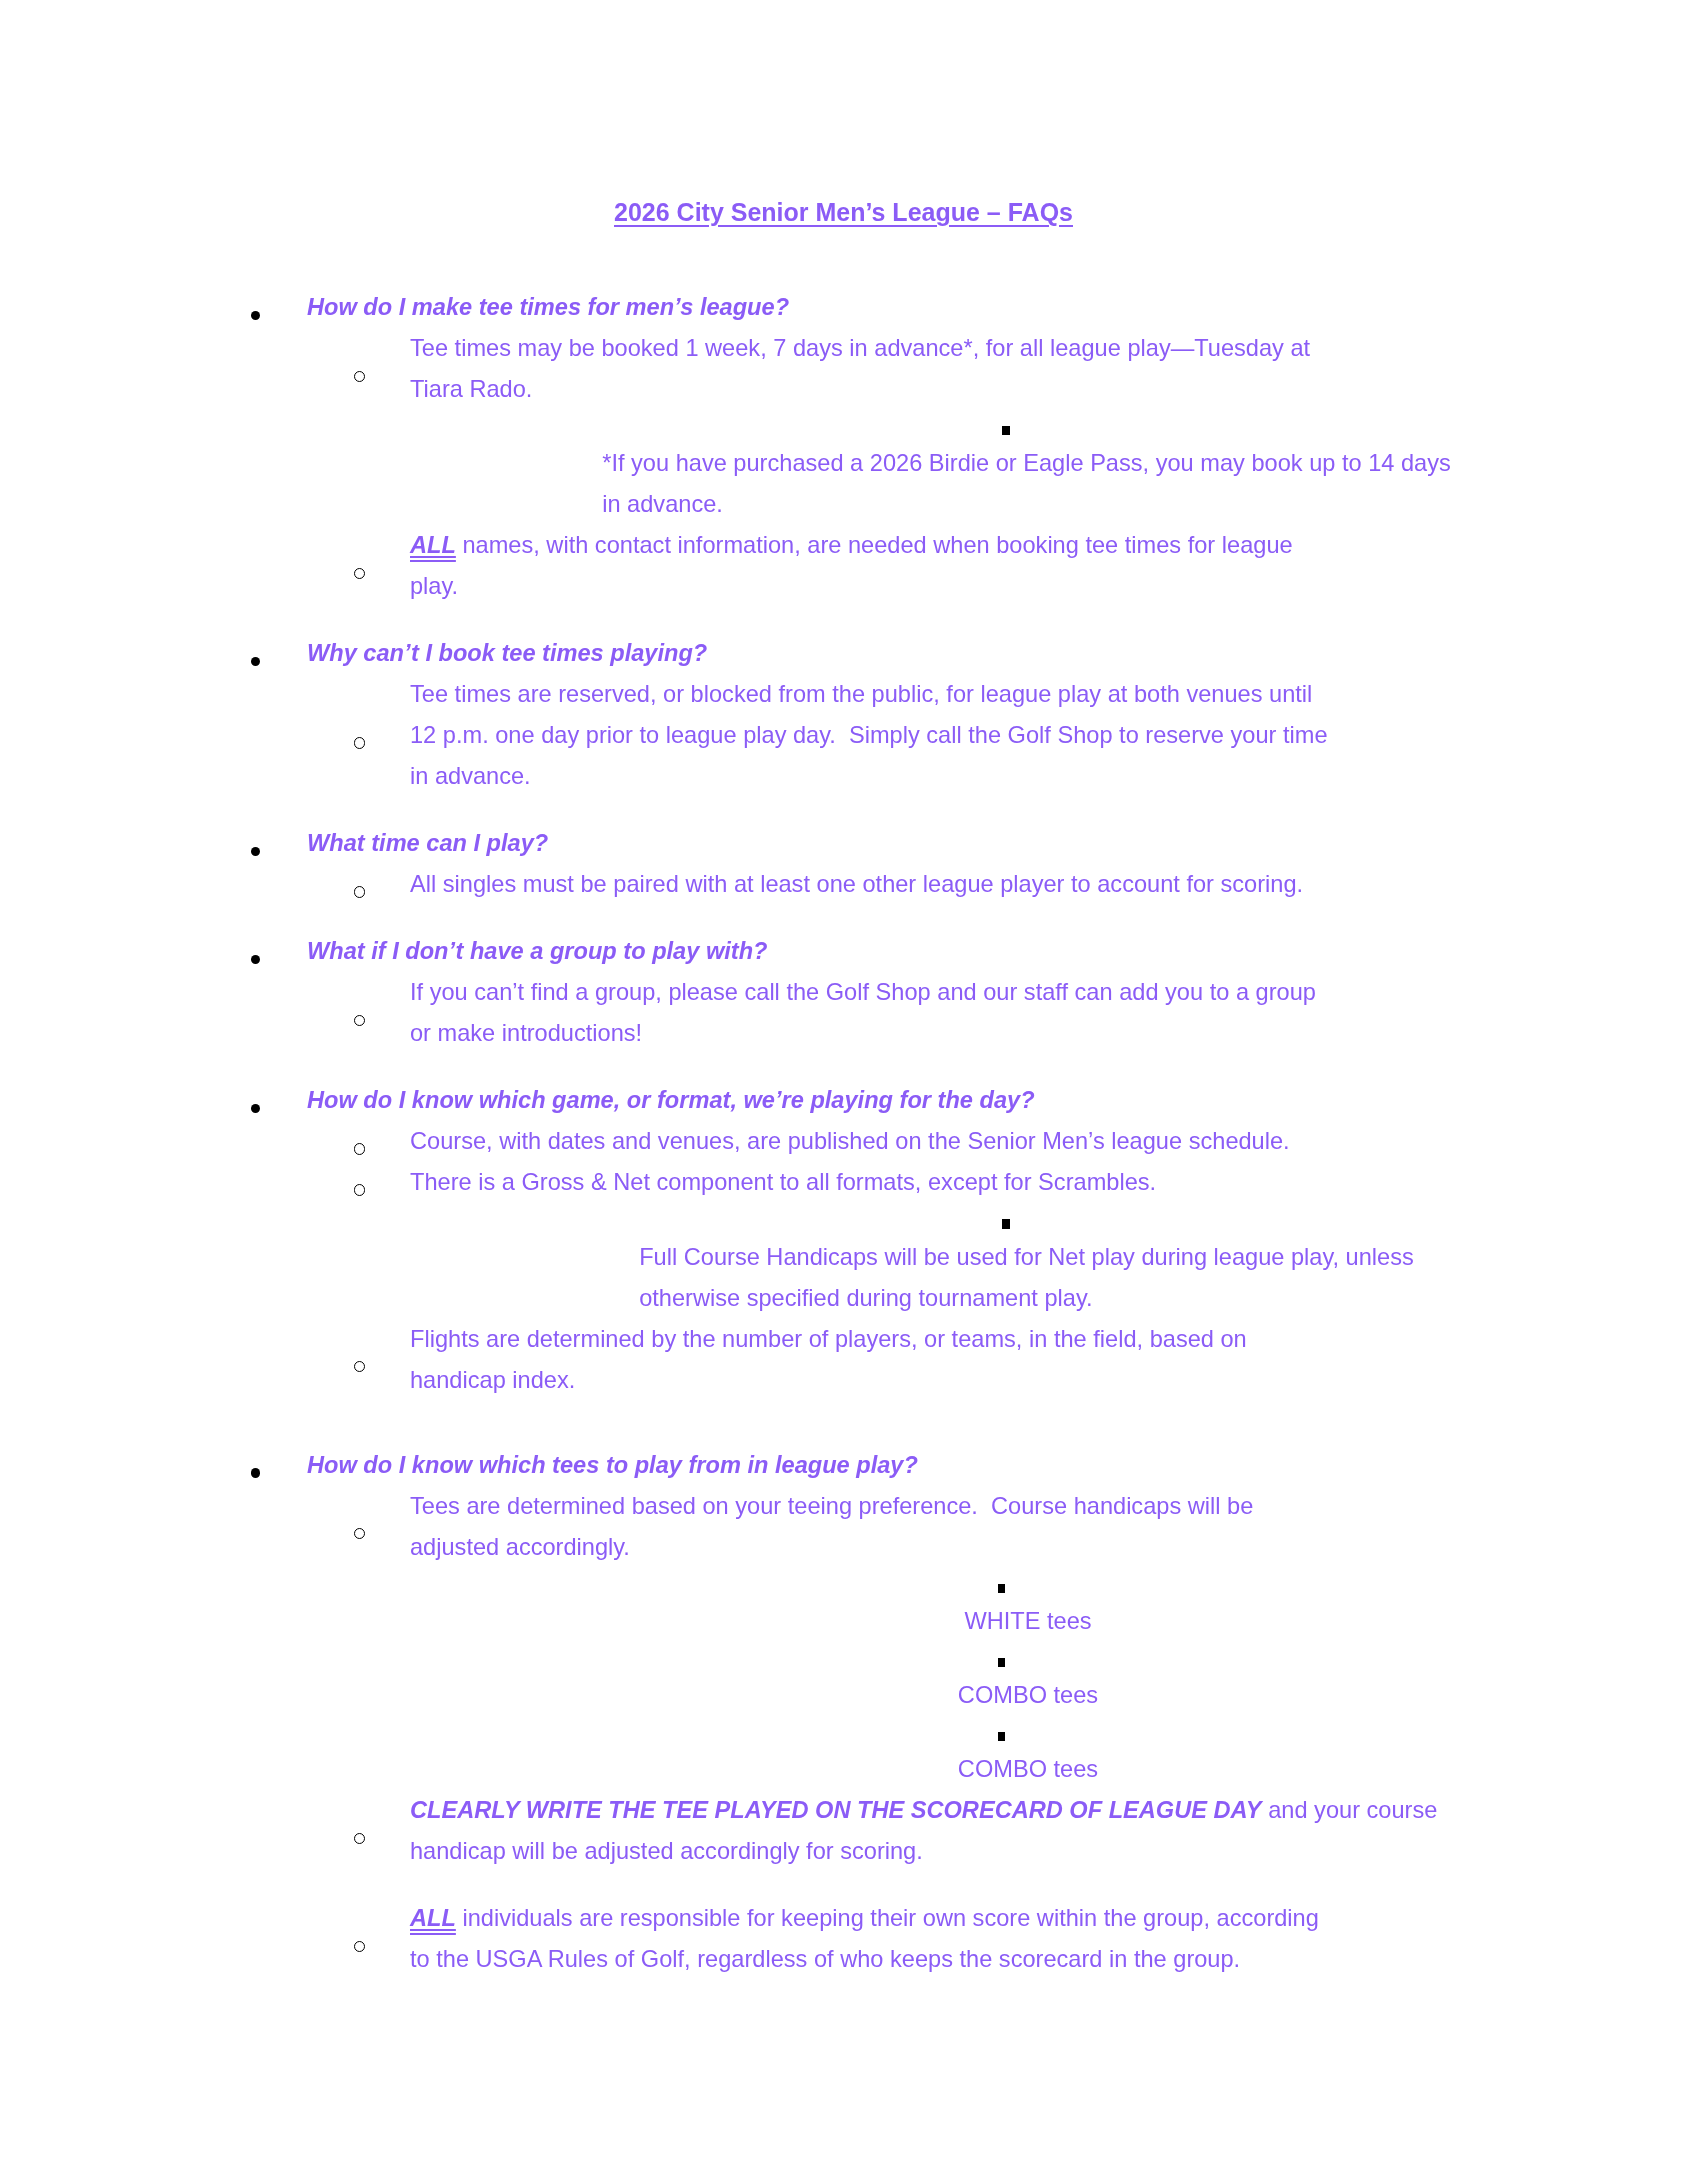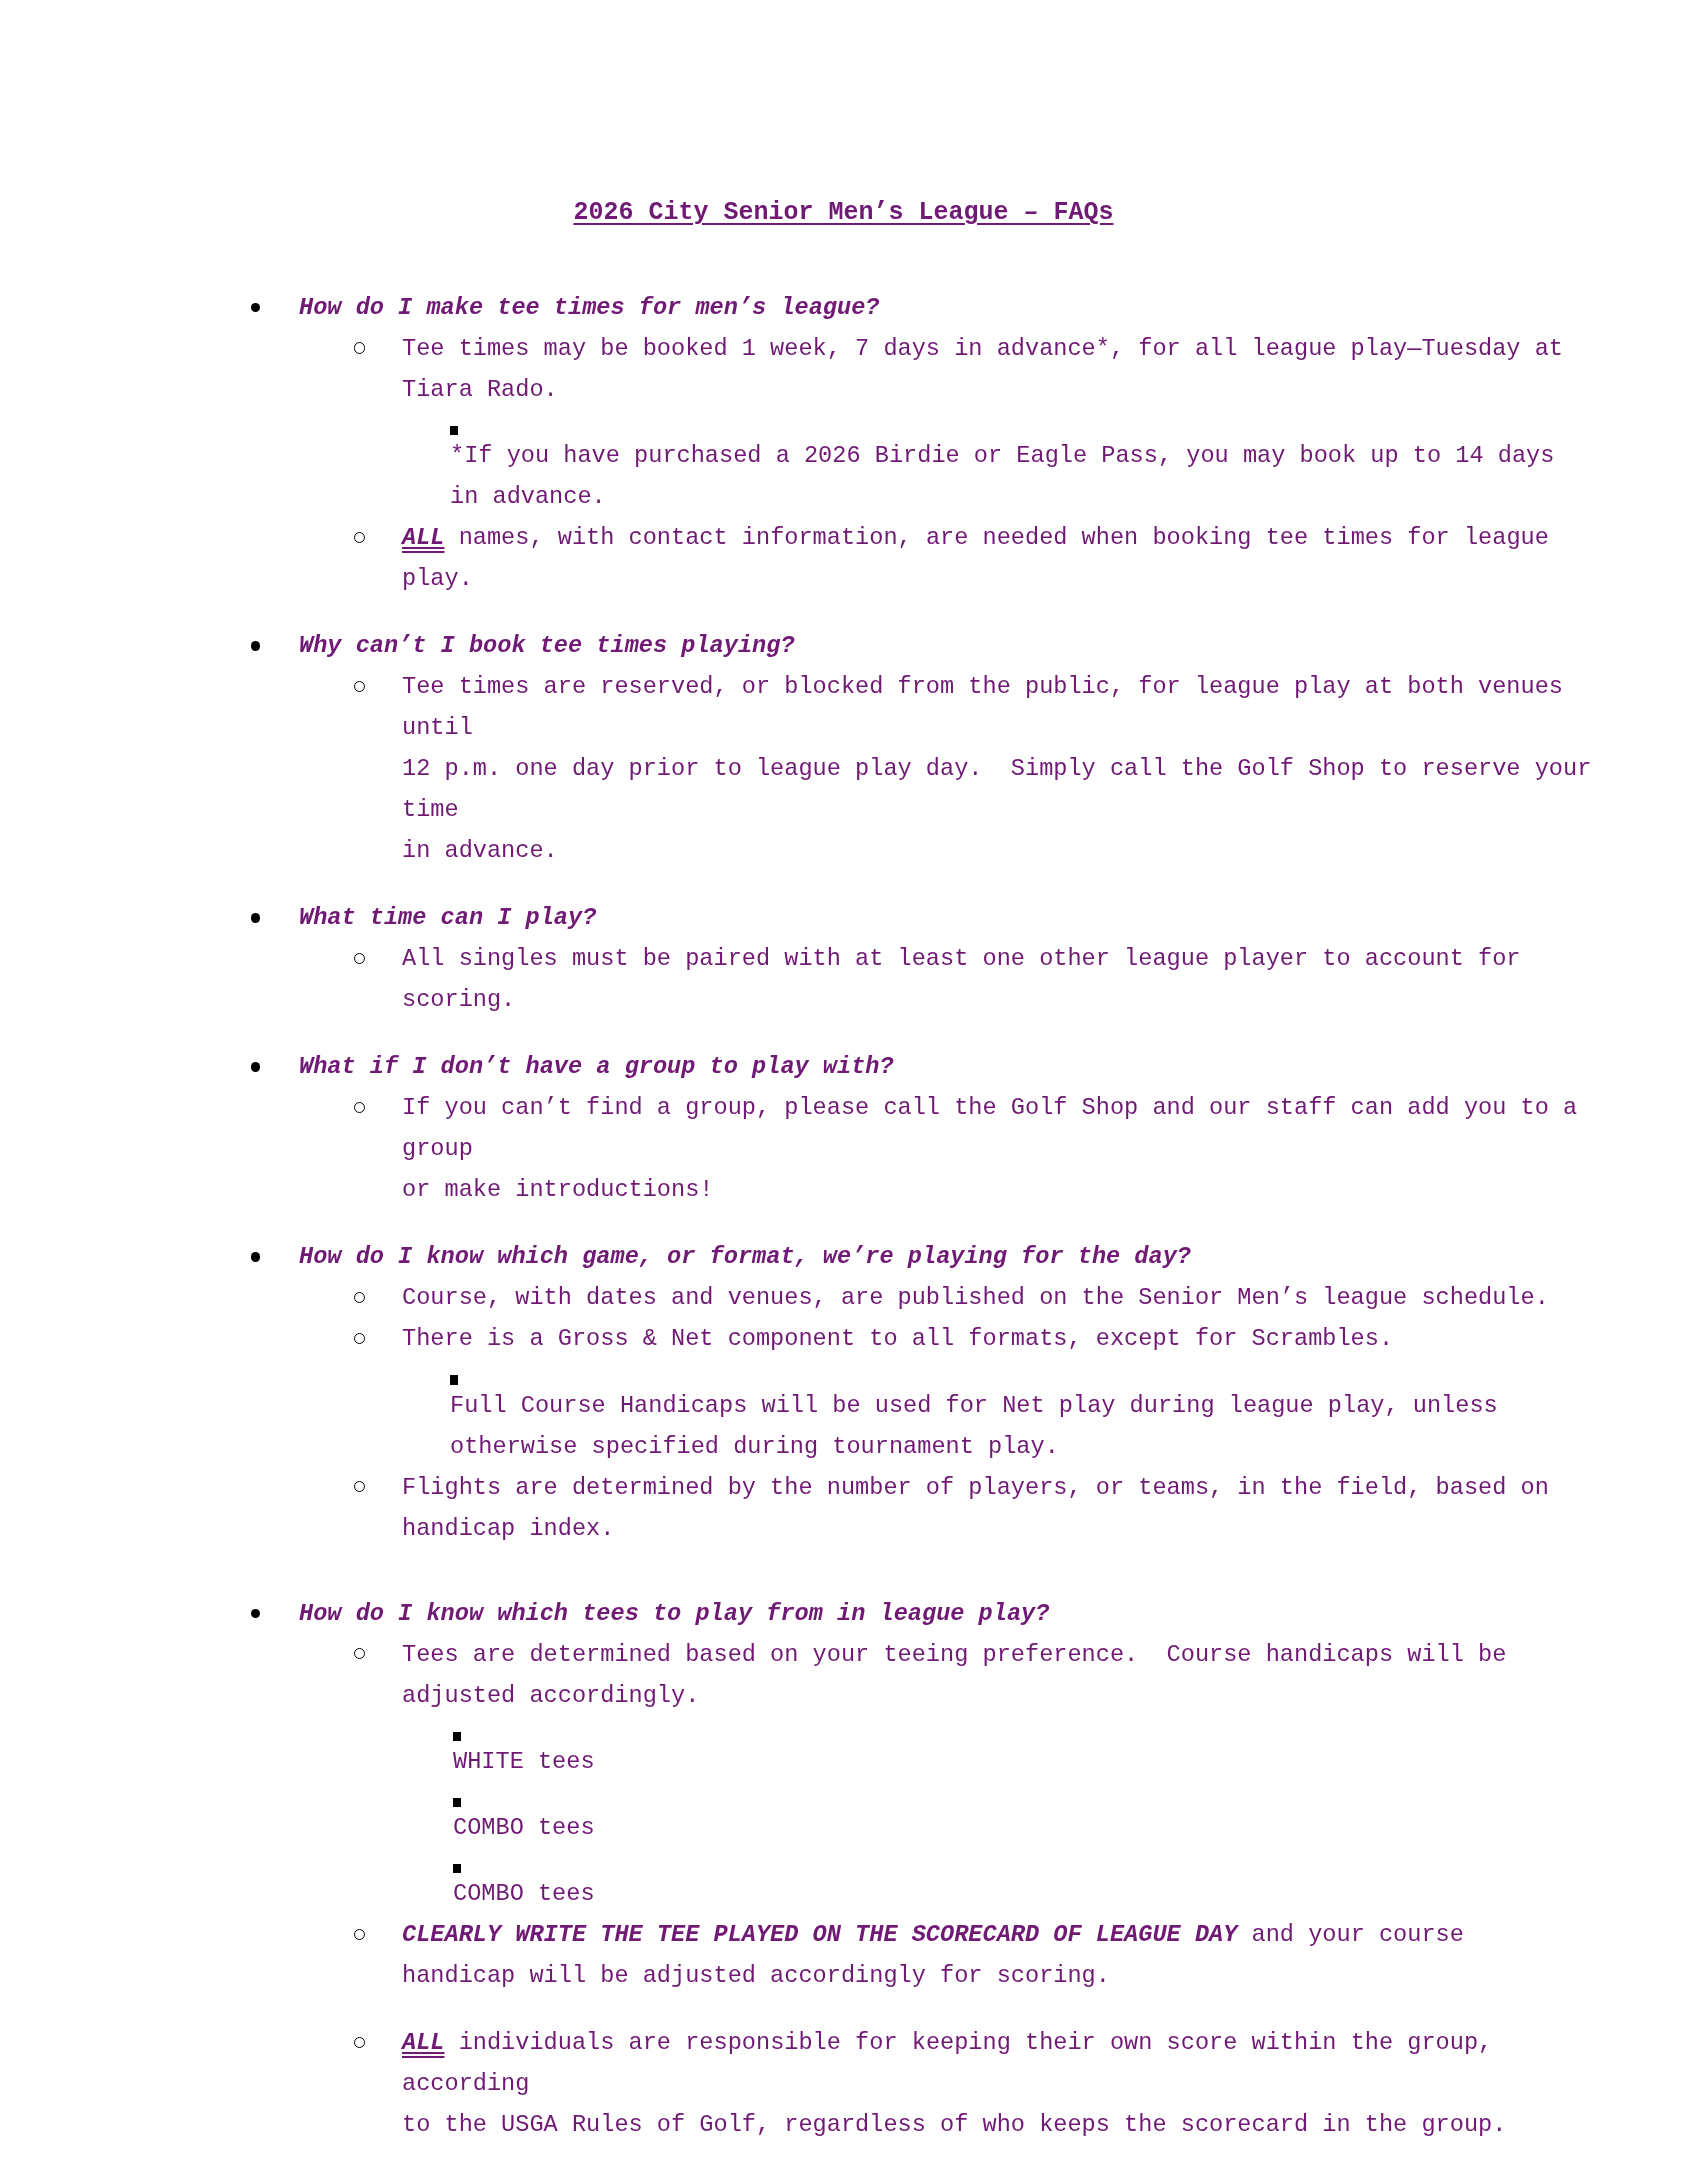--- a/index.html
+++ b/index.html
@@ -2,43 +2,43 @@
 <html style="font-size:13.5px"><head>
 <meta charset="utf-8">
 <style>
   * { box-sizing: border-box; }
   html, body { margin: 0; padding: 0; background: #ffffff; }
   .page {
     position: relative;
     width: 1687px;
     height: 2183px;
     background: #ffffff;
-    color: #701a75;
-    font-family: Liberation Mono, monospace;
+    color: #8b5cf6;
+    font-family: Liberation Sans, sans-serif;
     font-size: 23.6px;
     line-height: 41px;
     padding-top: 192px;
     overflow: hidden;
   }
   .title {
     text-align: center;
     font-weight: bold;
     font-size: 25px;
     text-decoration: underline;
     text-underline-offset: 4.2px;
     margin: 0 0 54px 0;
     white-space: pre-wrap;
   }
   .faq { padding-left: 251px; padding-right: 84px; }
 
   .section { margin-top: 26px; }
   .section:first-child { margin-top: 0; }
   .section.extra-gap { margin-top: 44px; }
 
-  .row { display: flex; align-items: flex-start; }
+  .row { display: flex; align-items: center; gap: 8px; }
   .runs { white-space: pre-wrap; flex: 1 1 auto; min-width: 0; }
   .question .runs { font-weight: bold; font-style: italic; }
 
   .bullet { flex: 0 0 auto; }
   .level1 .bullet { width: 48px; }
   .level2 { margin-left: 103px; }
   .level2 .bullet { width: 48px; }
   .level3 { margin-left: 199px; flex-direction: column; }
   .level3 .bullet { width: 49px; }
   .level3.wide { margin-left: 202px; }

